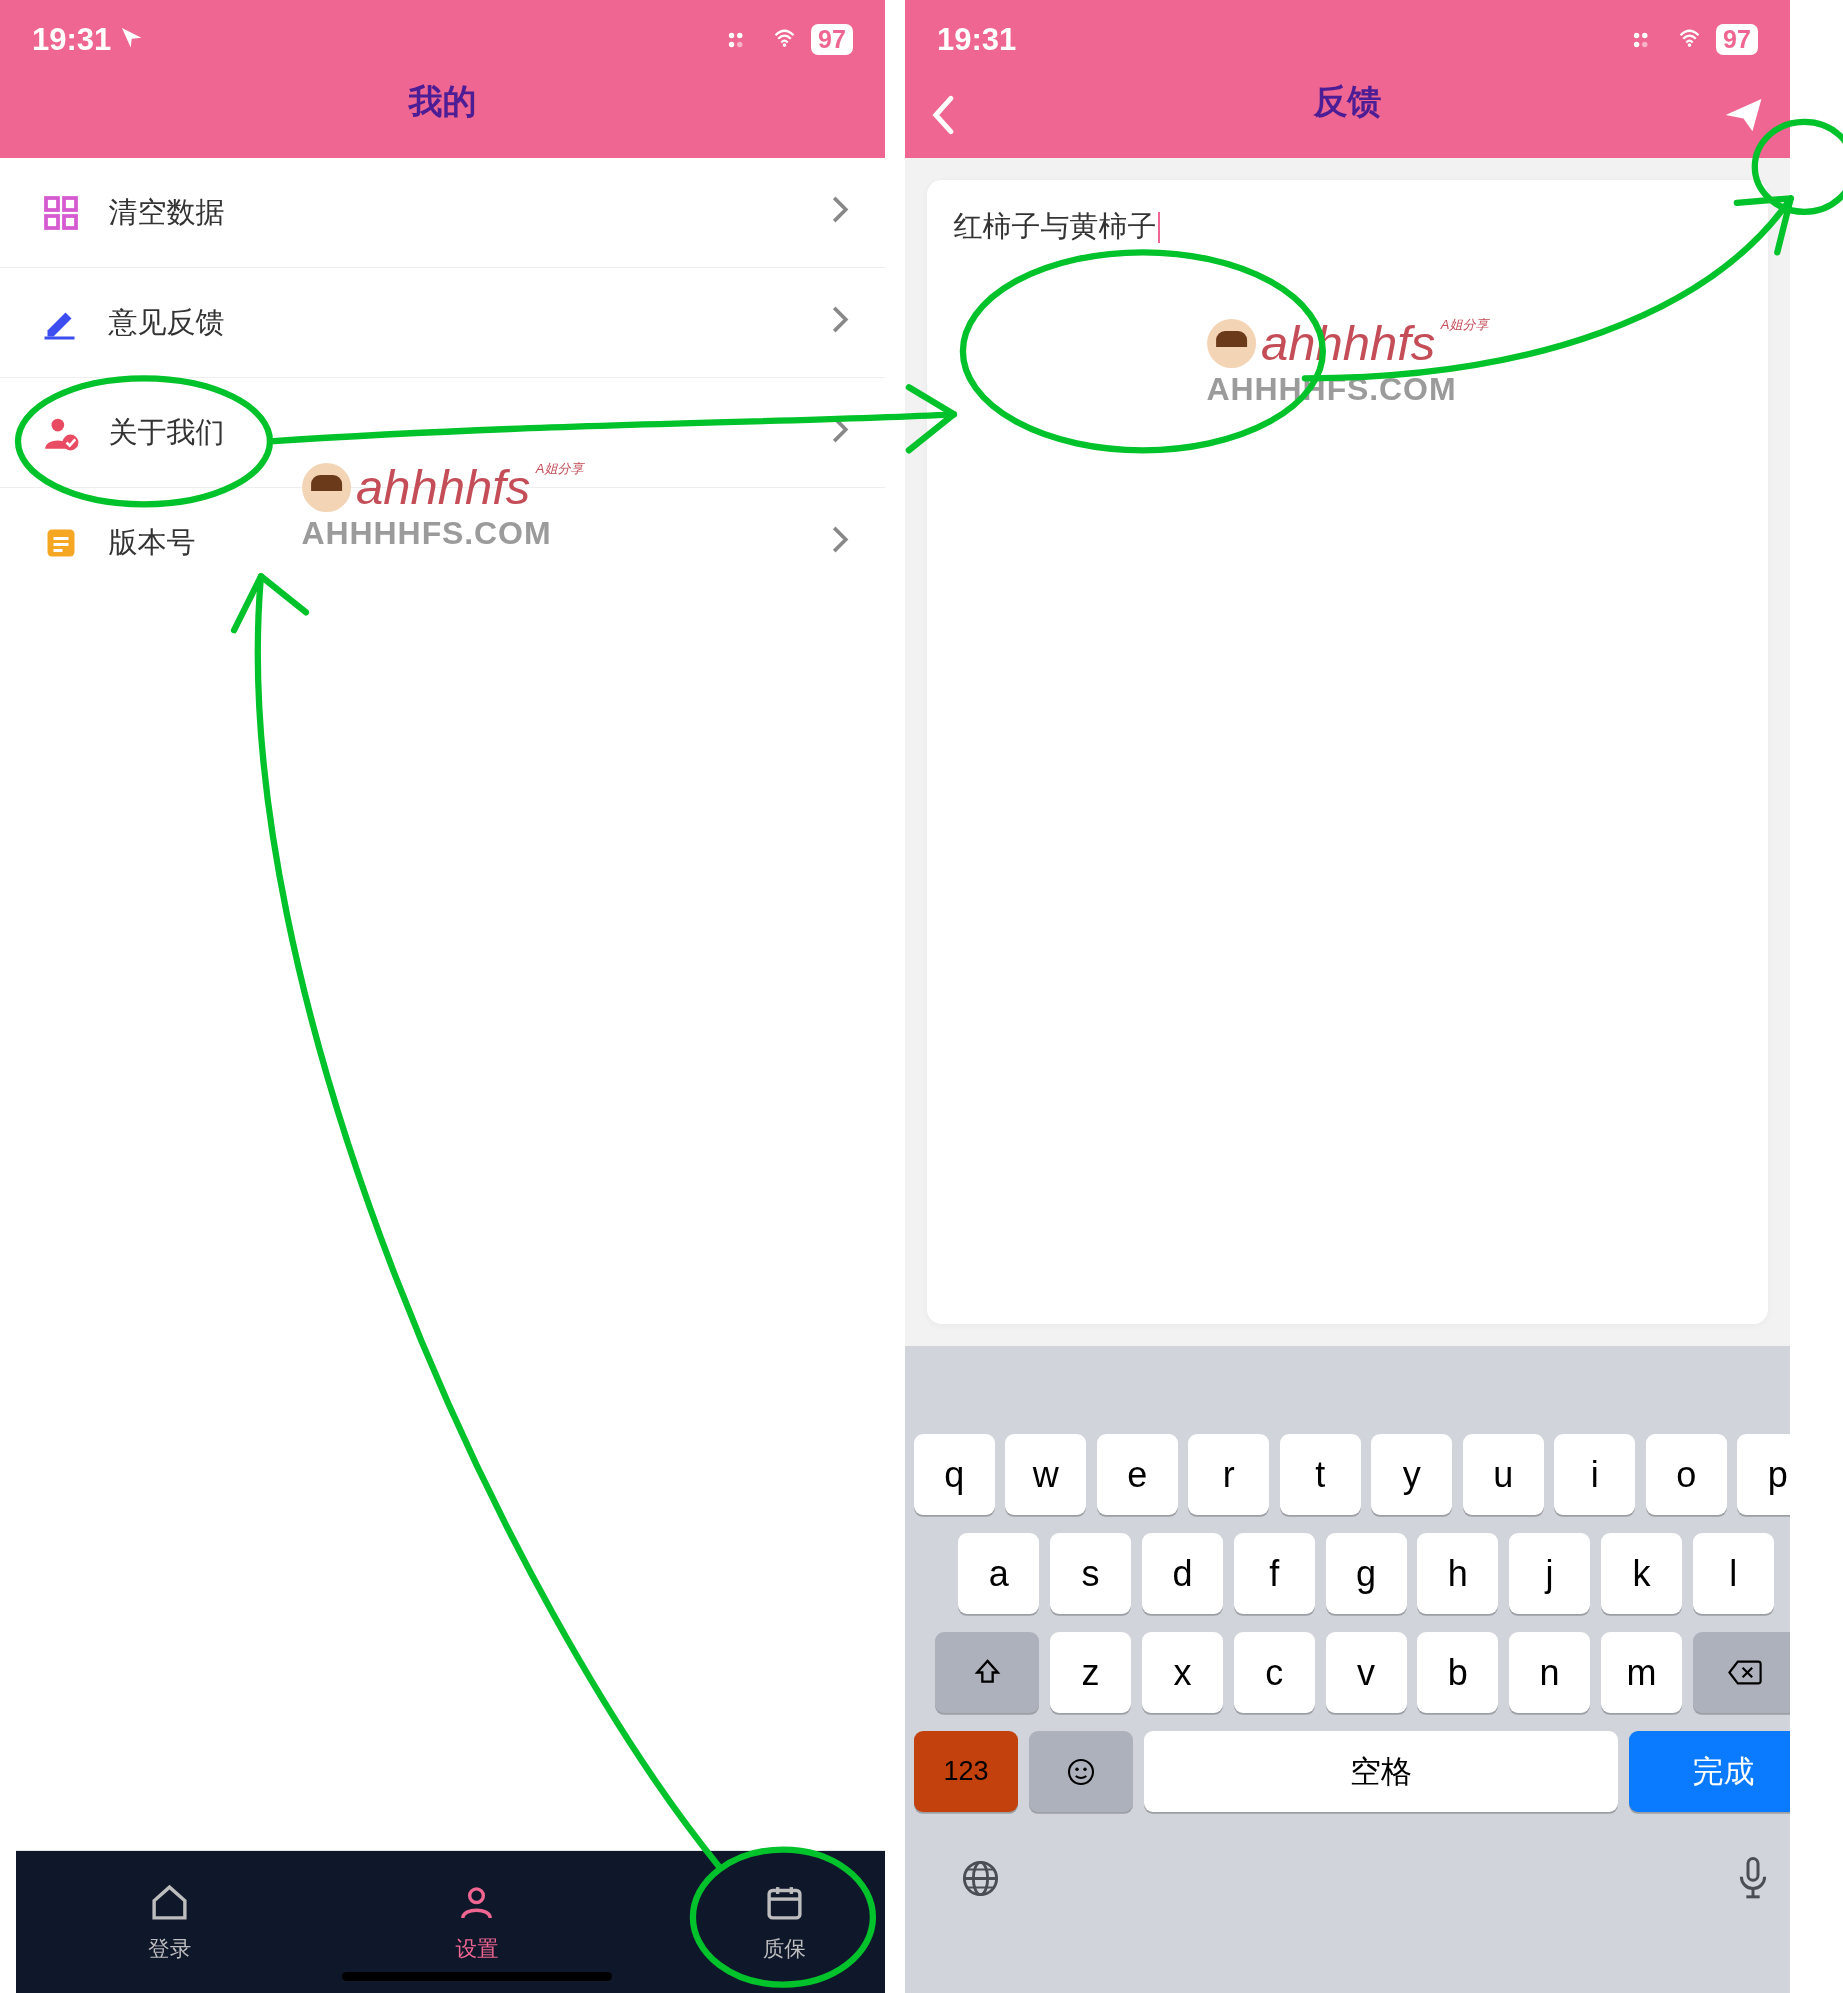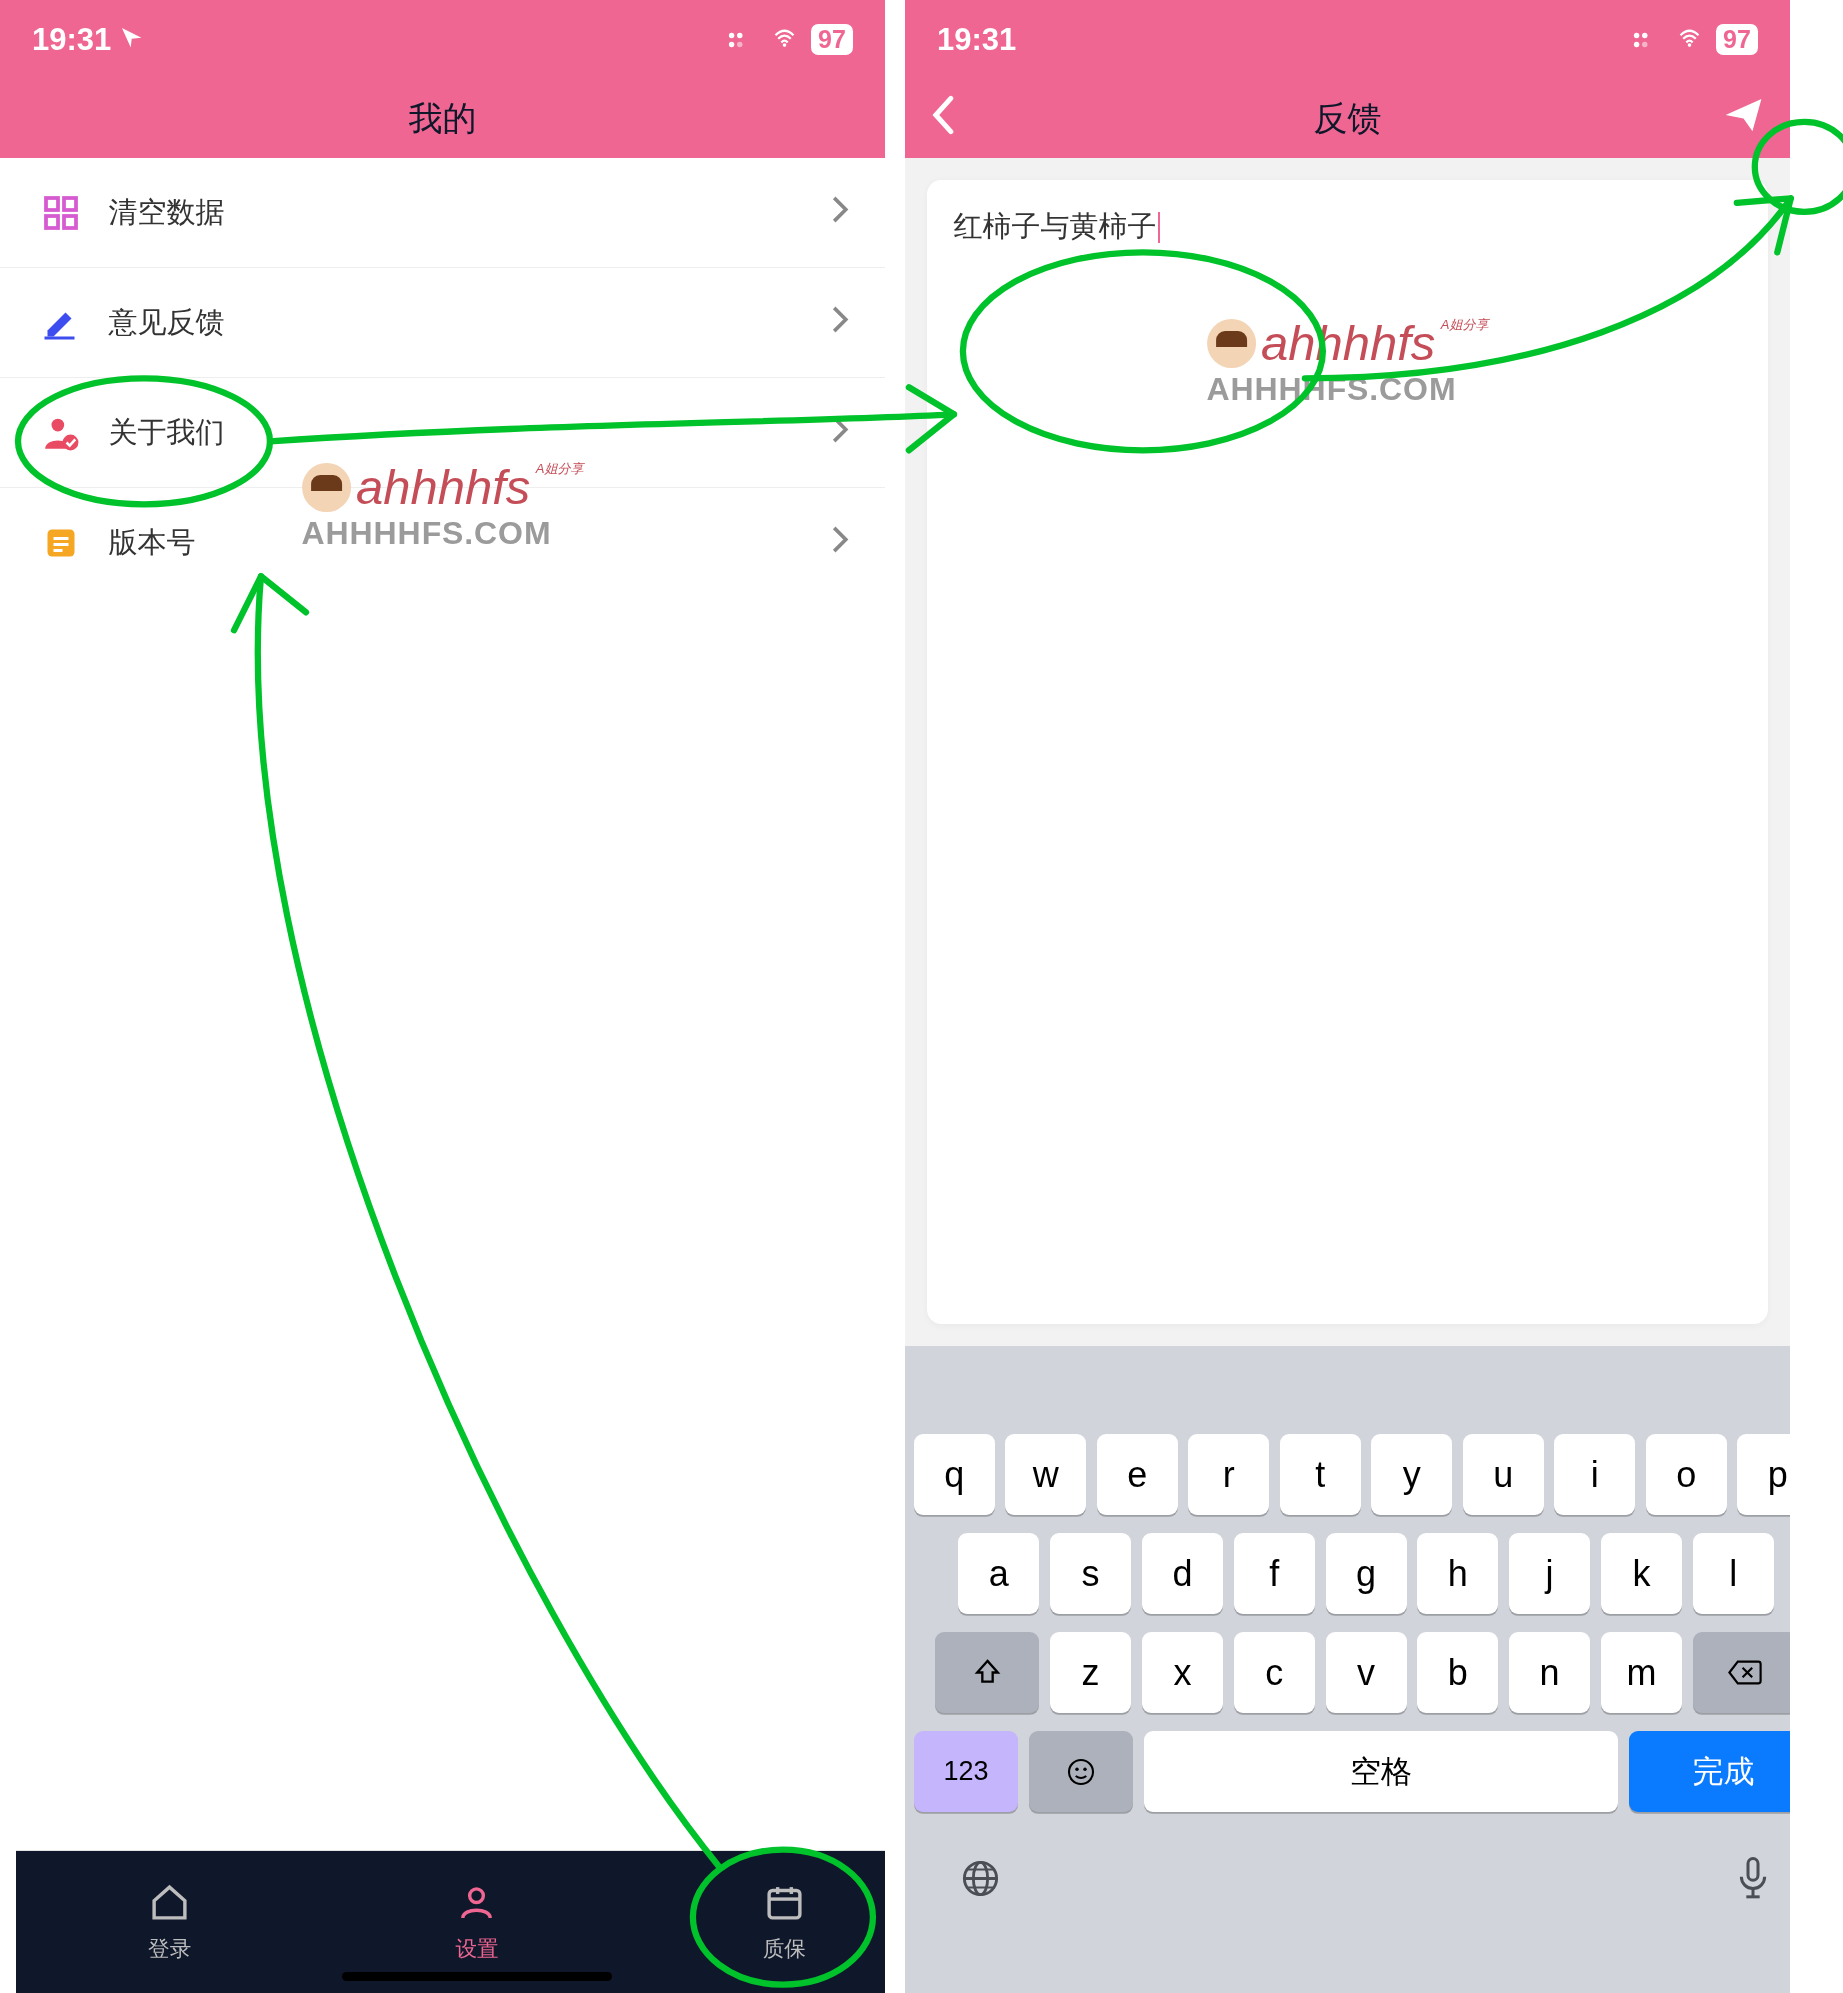--- a/index.html
+++ b/index.html
@@ -8,21 +8,21 @@
   .phone { width: 922px; height: 1994px; position: relative; background: #fff; overflow: hidden; }
 
   
   .statusbar { height: 79px; background: #ee6691; color: #fff; display: flex; align-items: center; justify-content: space-between; padding: 0 32px; font-size: 31px; font-weight: 600; }
   .phone-right .statusbar { background: #ee6691; }
   .status-left { display: flex; align-items: center; gap: 9px; }
   .status-right { display: flex; align-items: center; gap: 10.8px; }
   .battery-pill { background: #fff; color: #ee6691; border-radius: 7.2px; padding: 0.9px 7.2px; font-size: 25px; font-weight: 700; }
 
   
-  .navbar { height: 79px; background: #ee6691; color: #0f172a; display: flex; align-items: center; justify-content: center; position: relative; font-size: 34px; }
+  .navbar { height: 79px; background: #ee6691; color: #4c1d95; display: flex; align-items: flex-start; justify-content: center; position: relative; font-size: 34px; font-weight: bold; }
   .nav-back { position: absolute; left: 25px; top: 50%; transform: translateY(-50%); }
   .nav-send { position: absolute; right: 25px; top: 50%; transform: translateY(-50%); }
 
   
   .settings-body { background: #fff; }
   .list-row { display: flex; align-items: center; height: 110px; padding: 4px 36px; border-bottom: 0.9px solid #eee; font-size: 29px; color: #333; }
   .list-row:last-child { border-bottom: none; }
   .row-icon { width: 49px; height: 49px; margin-right: 23.4px; display: flex; align-items: center; justify-content: center; }
   .row-label { flex: 1; }
   .chevron { color: #999; }
@@ -42,21 +42,21 @@
   .keyboard { position: absolute; bottom: 0; width: 922px; height: 648px; background: #d1d4db; display: flex; flex-direction: column; }
   .kb-candidates { height: 79px; }
   .kb-rows { flex: none; padding: 9px 9px 0 9px; }
   .kb-row { display: flex; gap: 10.8px; margin-bottom: 18px; justify-content: center; }
   .kb-key { background: #fff; border-radius: 9px; height: 81px; display: flex; align-items: center; justify-content: center; font-size: 36px; color: #000; box-shadow: 0 1.8px 0 rgba(0,0,0,.25); }
   .kb-row-1 .kb-key { width: 81px; }
   .kb-row-2 .kb-key { width: 81px; }
   .kb-row-3 .kb-key { width: 81px; }
   .kb-row-3 .kb-special { background: #acb1bb; width: 104px; }
   .kb-row-4 { gap: 10.8px; }
-  .kb-row-4 .kb-123 { background: #c4b5fd; width: 104px; font-size: 27px; text-align: right; }
+  .kb-row-4 .kb-123 { background: #c2410c; width: 104px; font-size: 27px; text-align: right; }
   .kb-row-4 .kb-emoji { background: #acb1bb; width: 104px; }
   .kb-row-4 .kb-space { flex: 1; background: #fff; font-size: 31px; }
   .kb-row-4 .kb-done { background: #0a7aff; color: #fff; width: 189px; font-size: 31px; }
   .kb-bottom { height: 99px; display: flex; align-items: center; justify-content: space-between; padding: 0 54px; }
   .kb-globe, .kb-mic { color: #4b4e55; }
 
   
   .watermark { position: absolute; left: 50%; transform: translateX(-50%); color: #1a5a28; text-align: left; pointer-events: none; }
   .wm-logo { display: flex; align-items: center; gap: 5.4px; font-weight: 400; font-style: italic; font-size: 49px; color: #c44d57; }
   .wm-sub { font-size: 32px; color: #9b9b9b; font-weight: 800; letter-spacing: 0.9px; }

